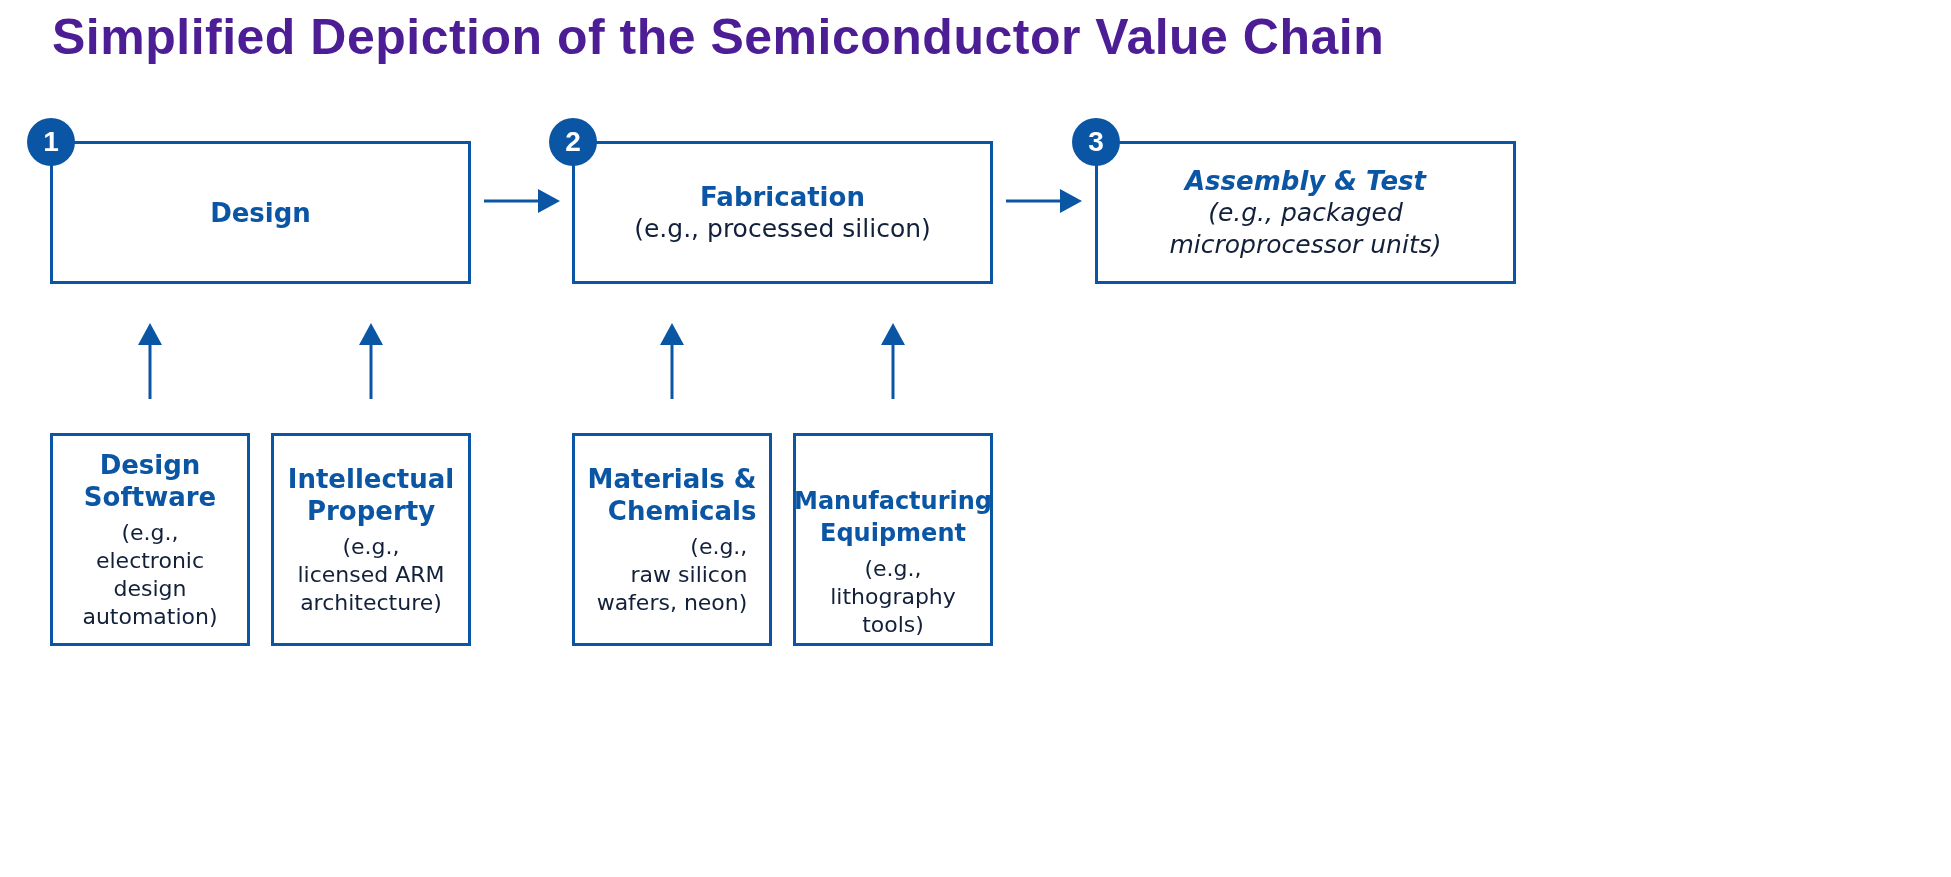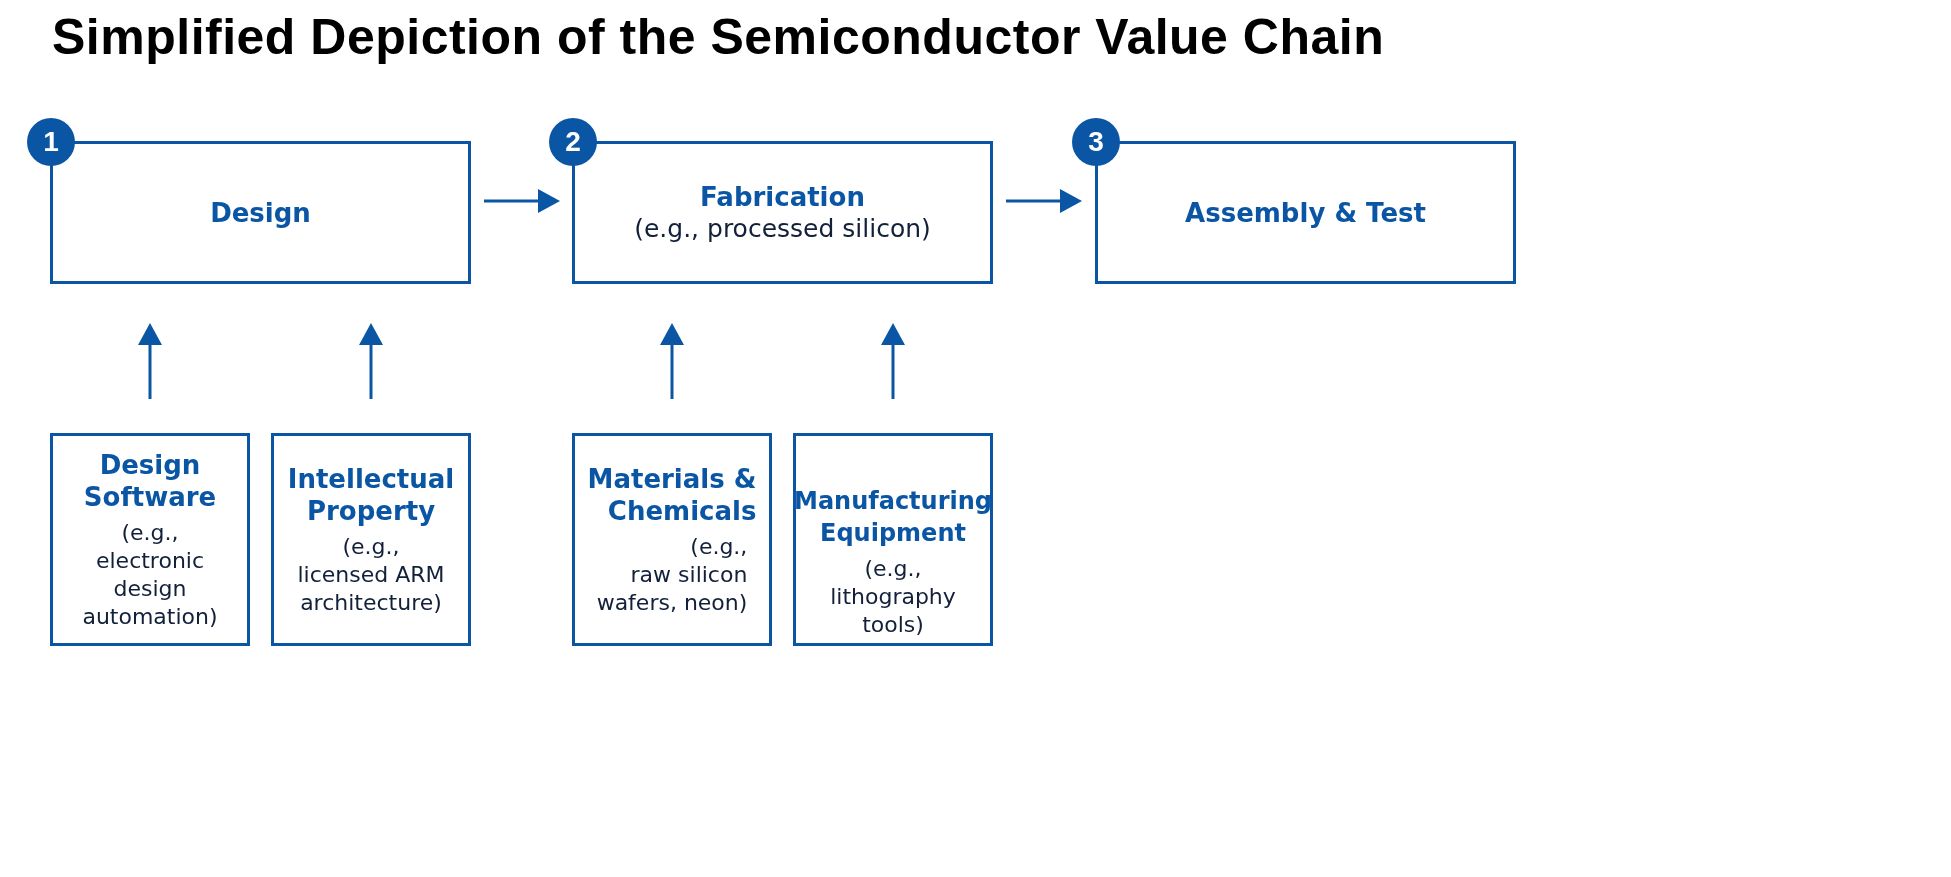--- a/index.html
+++ b/index.html
@@ -1,17 +1,17 @@
 <!DOCTYPE html>
 <html><head>
 <meta charset="utf-8">
 <style>
   html, body { margin:0; padding:0; background:#ffffff; }
   body { width:1951px; height:877px; position:relative; overflow:hidden; font-family:"DejaVu Sans", sans-serif; }
-  .title { position:absolute; left:52px; top:8px; font-family:"Liberation Sans", sans-serif; font-weight:700; font-size:50px; color:#000000; letter-spacing:0.5px; white-space:nowrap; }
+  .title { position:absolute; left:52px; top:8px; font-family:"Liberation Sans", sans-serif; font-weight:700; font-size:50px; color:#4c1d95; letter-spacing:0.5px; white-space:nowrap; }
   .box { position:absolute; border:3px solid #0b56a4; box-sizing:border-box; background:#fff; display:flex; flex-direction:column; align-items:center; justify-content:center; text-align:center; }
   .main-box { top:141px; height:143px; width:421px; }
   .sub-box { top:433px; height:213px; width:200px; }
   .box-title { color:#0b56a4; font-weight:700; font-size:26px; line-height:32px; white-space:pre-line; }
   .box-desc { color:#12203a; font-size:25px; line-height:32px; white-space:pre-line; }
   .sub-box .box-title { font-size:26px; line-height:32px; }
   .sub-box .box-desc { font-size:22px; line-height:28px; margin-top:6px; }
   .badge { position:absolute; width:48px; height:48px; border-radius:50%; background:#0b56a4; color:#fff; font-family:"Liberation Sans", sans-serif; font-weight:700; font-size:28px; display:flex; align-items:center; justify-content:center; }
   svg.arrows { position:absolute; left:0; top:0; }
 </style>
@@ -55,22 +55,24 @@
   <div class="box-title">Design</div>
 </div>
 <div class="badge" style="left:27px; top:118px;">1</div>
 
 <div class="box main-box" style="left:572px;">
   <div class="box-title">Fabrication</div>
   <div class="box-desc">(e.g., processed silicon)</div>
 </div>
 <div class="badge" style="left:549px; top:118px;">2</div>
 
-<div class="box main-box" style="left:1095px;">
+<div class="box main-box" style="left:1095px;font-style:italic;">
   <div class="box-title">Assembly &amp; Test</div>
+  <div class="box-desc">(e.g., packaged
+microprocessor units)</div>
 </div>
 <div class="badge" style="left:1072px; top:118px;">3</div>
 
 <div class="box sub-box" style="left:50px;">
   <div class="box-title">Design
 Software</div>
   <div class="box-desc">(e.g.,
 electronic
 design
 automation)</div>

